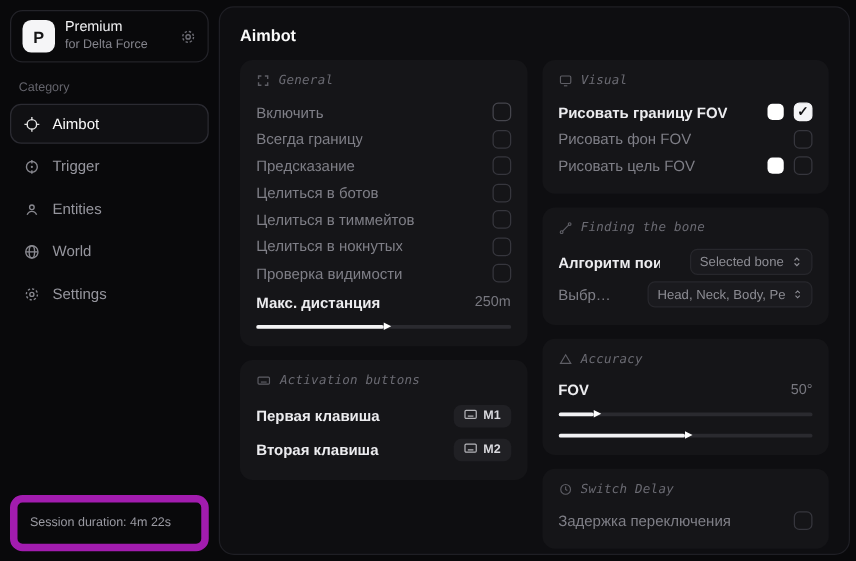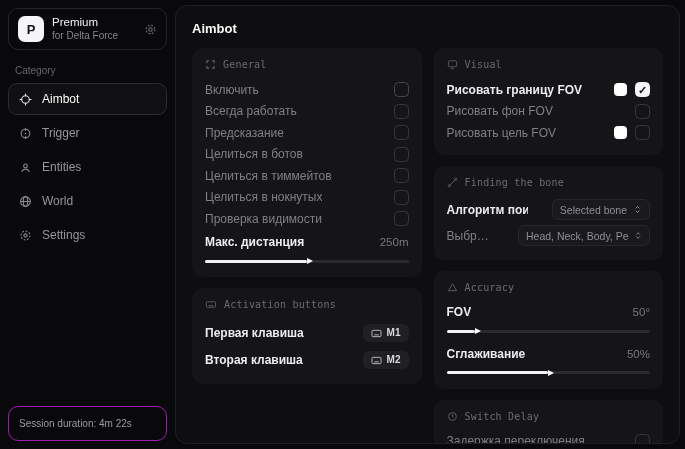--- a/index.html
+++ b/index.html
@@ -16,33 +16,33 @@
   .side-head-text { display:flex; flex-direction:column; line-height:1.2; min-width:0; }
   .premium { font-size:11.5px; font-weight:normal; color:#f2f2f4; }
   .subtitle { font-size:10px; color:#85858d; white-space:nowrap; }
   .side-gear { margin-left:auto; color:#6f6f77; display:flex; }
   .cat-label { font-size:10px; color:#64646c; margin:15px 7px 7px 7px; }
   .nav { display:flex; flex-direction:column; gap:2px; }
   .nav-item { display:flex; align-items:center; gap:10px; height:32px; padding:0 10px;
     border:1px solid transparent; border-radius:9px; color:#96969e; font-size:12px; cursor:pointer; }
   .nav-item.active { border-color:#2b2b32; background:#101013; color:#fafafa; }
   .nav-item .nicon { display:flex; color:inherit; opacity:.9; }
-  .session { margin-top:auto; border:1px solid #a21caf; border-radius:10px;
+  .session { margin-top:auto; border:6px solid #a21caf; border-radius:10px;
     padding:11px 10px; font-size:10px; color:#9a9aa2; }
 
   
   .main { flex:1; margin:5px 5px 5px 0; background:#0e0e11; border:1px solid #1f1f25;
     border-radius:12px; overflow:hidden; display:flex; flex-direction:column; }
   .main-title { font-size:13px; font-weight:bold; color:#fafafa; padding:15px 16px 12px 16px; }
   .columns { display:flex; gap:12px; padding:0 16px 16px 16px; flex:1; min-height:0; }
   .col { flex:1; display:flex; flex-direction:column; gap:11px; min-width:0; }
 
   .panel { background:#151518; border-radius:10px; padding:11px 13px; }
   .p-head { display:flex; align-items:center; gap:7px; color:#6b6b73;
-    font-family:"DejaVu Sans Mono", monospace; font-size:10px; margin-bottom:9px; letter-spacing:.2px; }
+    font-family:"DejaVu Sans Mono", monospace; font-size:10px; margin-bottom:9px; letter-spacing:.2px;font-style:italic; }
   .p-head .picon { display:flex; opacity:.85; }
 
   .row { display:flex; align-items:center; justify-content:space-between;
     min-height:21.5px; font-size:12px; gap:24px; }
   .lab-dim { color:#7f7f87; white-space:nowrap; overflow:hidden; text-overflow:ellipsis; }
   .lab-bright { color:#ececef; font-weight:bold; white-space:nowrap; overflow:hidden; }
   .val { color:#77777f; font-size:11.5px; flex:none; }
 
   
   .cbx { width:15px; height:15px; border:1.4px solid #45454c; border-radius:4.5px;
@@ -57,21 +57,21 @@
   
   .slider-row { margin-top:2px; }
   .slider { height:10px; display:flex; align-items:center; margin-top:3px; cursor:pointer; }
   .track { position:relative; width:100%; height:3px; background:#2a2a2f; border-radius:2px; }
   .fill { position:absolute; left:0; top:0; height:3px; background:#f2f2f4; border-radius:2px; }
   .fill::after { content:""; position:absolute; right:-6px; top:50%; transform:translateY(-50%);
     width:0; height:0; border-left:6px solid #ffffff; border-top:3.5px solid transparent;
     border-bottom:3.5px solid transparent; }
 
   
-  .keybtn { display:flex; align-items:flex-end; gap:5px; background:#202024; border-radius:6px;
+  .keybtn { display:flex; align-items:flex-start; gap:5px; background:#202024; border-radius:6px;
     padding:3.5px 8px; font-size:10px; font-weight:bold; color:#d9d9de; cursor:pointer; flex:none; }
   .keybtn .kicon { display:flex; opacity:.8; }
 
   
   .dropdown { display:flex; align-items:center; gap:6px; background:#1a1a1e; border:1px solid #27272c;
     border-radius:6px; padding:3.5px 7px; font-size:10.5px; color:#8d8d94; cursor:pointer;
     flex:none; max-width:132px; }
   .dropdown span { white-space:nowrap; overflow:hidden; }
   .bone-row { min-height:26px; }
 </style>
@@ -171,21 +171,21 @@
                   <path d="M9 20H4v-5"></path>
               </svg>
             </span>
             <span>General</span>
           </div>
           <div class="row">
               <span class="lab-dim">Включить</span>
               <span class="cbx"></span>
             </div>
           <div class="row">
-              <span class="lab-dim">Всегда работать</span>
+              <span class="lab-dim">Всегда границу</span>
               <span class="cbx dim"></span>
             </div>
           <div class="row">
               <span class="lab-dim">Предсказание</span>
               <span class="cbx dim"></span>
             </div>
           <div class="row">
               <span class="lab-dim">Целиться в ботов</span>
               <span class="cbx dim"></span>
             </div>
@@ -332,24 +332,20 @@
                 <span class="lab-bright">FOV</span>
                 <span class="val">50°</span>
               </div>
             <div class="slider">
                 <div class="track">
                   <div class="fill" style="width: 14%;"></div>
                 </div>
               </div>
           </div>
           <div class="slider-row" style="margin-top:7px;">
-            <div class="row">
-                <span class="lab-bright">Сглаживание</span>
-                <span class="val">50%</span>
-              </div>
             <div class="slider">
                 <div class="track">
                   <div class="fill" style="width: 50%;"></div>
                 </div>
               </div>
           </div>
         </div>
 
         <div class="panel">
           <div class="p-head">

